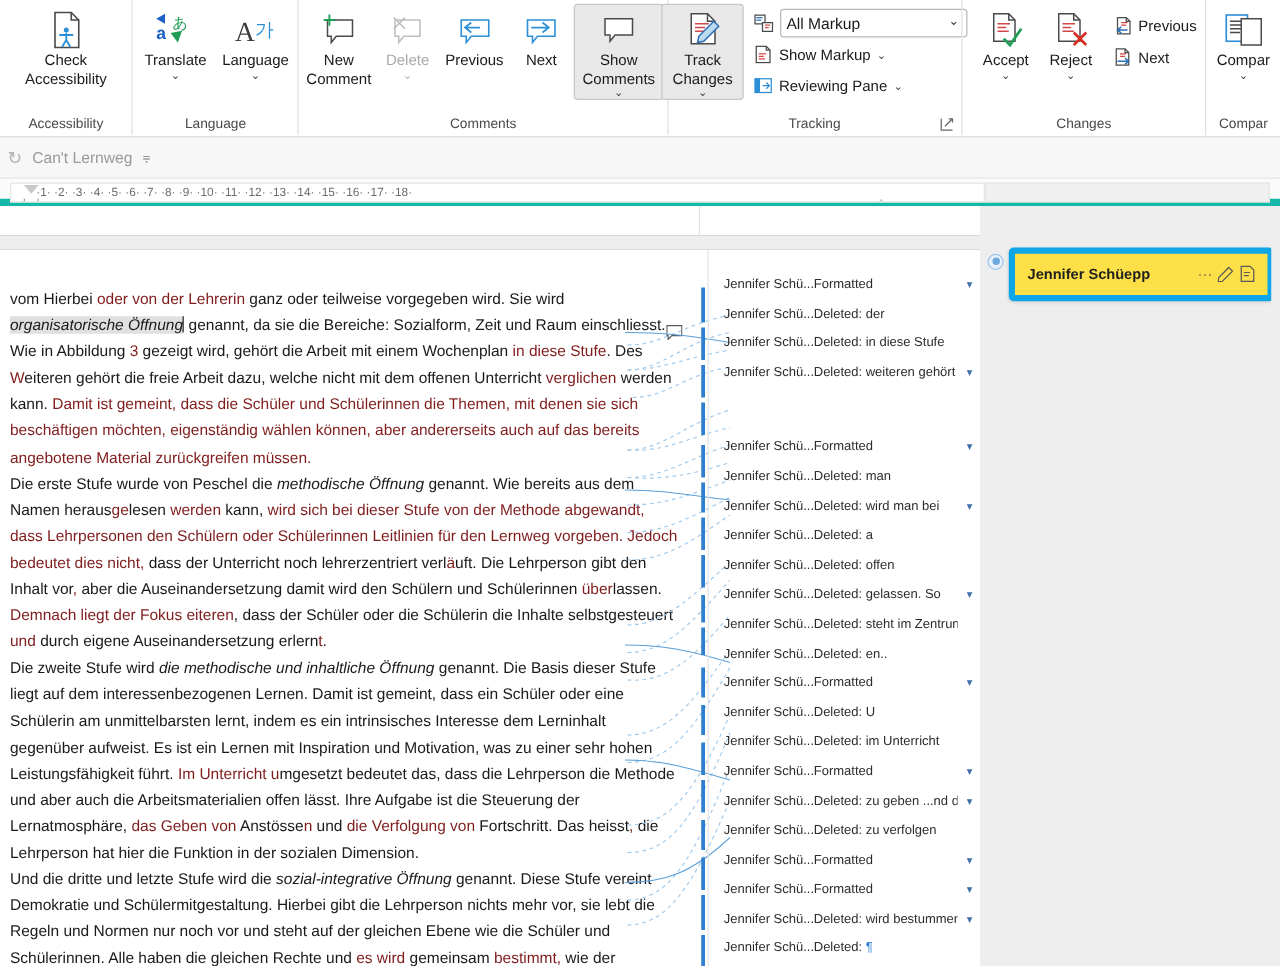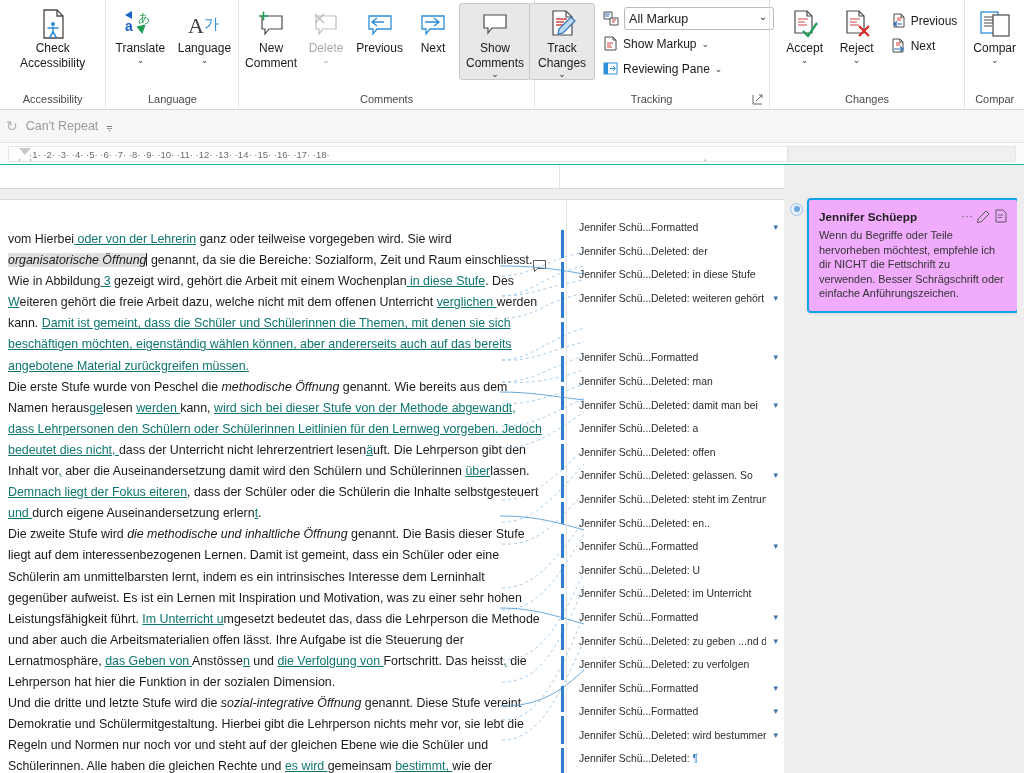--- a/index.html
+++ b/index.html
@@ -58,21 +58,21 @@
     background:#f7f7f7; border-bottom:1px solid #e4e4e4;
     display:flex; align-items:center; padding-left:6px; gap:8px;
   }
   #qatbar .qtext { font-size:12.5px; color:#9a9a9a; }
   #qatbar .qicon { color:#b3b3b3; font-size:14px; }
   #qatbar .qmore { color:#7a7a7a; font-size:11px; }
 
   
   #ruler {
     position:absolute; left:0; top:143px; width:1024px; height:22px;
-    background:#fbfbfb; border-bottom:1px solid #14b8a6;
+    background:#fbfbfb; border-bottom:6px solid #14b8a6;
   }
   #rulerTrack {
     position:absolute; left:8px; top:3px; height:16px; width:780px;
     background:#ffffff; border:1px solid #e6e6e6;
     font-size:9.5px; color:#6d6d6d; letter-spacing:0;
     display:flex; align-items:center; white-space:nowrap; overflow:hidden;
     padding-left:20px;
   }
   #rulerRight { position:absolute; left:788px; top:3px; height:16px; width:228px;
                 background:#f0f0f0; border:1px solid #e6e6e6; }
@@ -100,21 +100,21 @@
     background:#ffffff; border-top:1px solid #d9d9d9;
   }
 
   
   #doc {
     position:absolute; left:0; top:0; width:559px; height:574px;
     padding:29px 14px 0 8px; overflow:hidden;
     font-size:12.4px; line-height:21.1px; color:#1a1a1a;
   }
   #doc p { margin:0; }
-  .ins  { color:#0f766e; text-decoration:underline; }
+  .ins  { color:#7f1d1d; }
   .it   { font-style:italic; }
   .hl   { background:#e0e0e0; }
   .para { margin-bottom:0px; }
   .caret { display:inline-block; width:1px; height:13px; background:#222;
            vertical-align:-2px; }
 
   
   #changebars { position:absolute; left:561px; top:0; width:5px; height:574px; }
   #changebars i { position:absolute; left:0; width:3px; background:#2f7fd0; display:block; }
 
@@ -132,21 +132,21 @@
   .revrow .who { width:72px; flex:0 0 72px; color:#2c2c2c; overflow:hidden; }
   .revrow .what { flex:1; color:#2c2c2c; overflow:hidden; text-overflow:clip; }
   .revrow .exp { width:12px; flex:0 0 12px; text-align:right; color:#3f6fa8; font-size:9px; }
   .revrow.gap { height:36px; }
   .pilcrow { color:#2b7cd3; }
 
   
   #balloonArea { position:absolute; left:784px; top:0; width:240px; height:608px; background:#eeeeee; }
   .cbubble {
     position:absolute; left:23px; top:33px; width:212px;
-    background:#f0abfc; border:2px solid #0ea5e9; border-radius:4px;
+    background:#fde047; border:5px solid #0ea5e9; border-radius:4px;
     box-shadow:0 1px 3px rgba(0,0,0,0.10);
     padding:9px 10px 10px 10px;
   }
   .cbhead { display:flex; align-items:center; gap:4px; }
   .cbname { font-size:11.7px; font-weight:600; color:#1f1f1f; flex:1; }
   .cbicon { color:#616161; font-size:12px; cursor:default; }
   .cbtext { margin-top:5px; font-size:10.9px; line-height:14.6px; color:#333; }
   .cbreply {
     margin-top:9px; height:23px; border:1px solid #d6d6d6; border-radius:2px;
     font-size:10.8px; color:#8f8f8f; display:flex; align-items:center; padding-left:7px;
@@ -402,21 +402,21 @@
         <span class="lbl">Compar</span>
         <span class="chev">⌄</span>
       </div>
     </div>
     <div class="glabel">Compar</div>
   </div>
 </div>
 
 <div id="qatbar">
   <span class="qicon">↻</span>
-  <span class="qtext">Can't Repeat</span>
+  <span class="qtext">Can't Lernweg</span>
   <span class="qmore">⩦</span>
 </div>
 
 <div id="ruler">
   <div id="rulerTrack">
     <span>·1·  ·2·  ·3·  ·4·  ·5·  ·6·  ·7·  ·8·  ·9·  ·10· ·11· ·12· ·13· ·14· ·15· ·16· ·17· ·18·</span>
     <span class="indentMark indTop"></span>
     <span class="indentMark indBot"></span>
     <span class="indentMark rightIndent"></span>
   </div>
@@ -432,21 +432,21 @@
 
   <div class="page">
 
     <div id="doc">
         <p class="para"><span>vom Hierbei</span><span class="ins"> oder von der Lehrerin</span><span> ganz oder teilweise vorgegeben wird. Sie wird </span><span class="it hl">organisatorische Öffnung</span><span class="caret"></span><span>
 genannt, da sie die Bereiche: Sozialform, Zeit und Raum einschliesst. Wie in Abbildung</span><span class="ins"> 3</span><span> gezeigt wird, gehört
 die Arbeit mit einem Wochenplan</span><span class="ins"> in diese Stufe</span><span>. Des </span><span class="ins">W</span><span>eiteren gehört die freie Arbeit dazu, welche nicht mit
 dem offenen Unterricht </span><span class="ins">verglichen </span><span>werden kann. </span><span class="ins">Damit ist gemeint, dass die Schüler und Schülerinnen die Themen, mit denen sie sich beschäftigen möchten, eigenständig wählen können, aber andererseits auch auf das bereits angebotene Material zurückgreifen müssen.</span></p>
         <p class="para"><span>Die erste Stufe wurde von Peschel die </span><span class="it">methodische Öffnung</span><span> genannt. Wie bereits aus dem Namen
 heraus</span><span class="ins">ge</span><span>lesen </span><span class="ins">werden </span><span>kann, </span><span class="ins">wird sich bei dieser Stufe von der Methode abgewandt, dass Lehrpersonen den Schülern oder Schülerinnen Leitlinien für den Lernweg vorgeben. Jedoch bedeutet dies nicht, </span><span>dass der
-Unterricht nicht lehrerzentriert lesen</span><span class="ins">ä</span><span>uft. Die Lehrperson gibt den Inhalt vor</span><span class="ins">,</span><span> aber die Auseinandersetzung damit
+Unterricht noch lehrerzentriert verl</span><span class="ins">ä</span><span>uft. Die Lehrperson gibt den Inhalt vor</span><span class="ins">,</span><span> aber die Auseinandersetzung damit
 wird den Schülern und Schülerinnen </span><span class="ins">über</span><span>lassen. </span><span class="ins">Demnach liegt der Fokus eiteren</span><span>, dass der Schüler oder die
 Schülerin die Inhalte selbstgesteuert </span><span class="ins">und </span><span>durch eigene Auseinandersetzung erlern</span><span class="ins">t</span><span>.</span></p>
         <p class="para"><span>Die zweite Stufe wird </span><span class="it">die methodische und inhaltliche Öffnung</span><span> genannt. Die Basis dieser Stufe liegt auf dem
 interessenbezogenen Lernen. Damit ist gemeint, dass ein Schüler oder eine Schülerin am unmittelbarsten
 lernt, indem es ein intrinsisches Interesse dem Lerninhalt gegenüber aufweist. Es ist ein Lernen mit Inspiration
 und Motivation, was zu einer sehr hohen Leistungsfähigkeit führt. </span><span class="ins">Im Unterricht u</span><span>mgesetzt bedeutet das, dass
 die Lehrperson die Methode und aber auch die Arbeitsmaterialien offen lässt. Ihre Aufgabe ist die Steuerung
 der Lernatmosphäre, </span><span class="ins">das Geben von </span><span>Anstösse</span><span class="ins">n</span><span> und </span><span class="ins">die Verfolgung von </span><span>Fortschritt. Das heisst</span><span class="ins">,</span><span> die Lehrperson
 hat hier die Funktion in der sozialen Dimension.</span></p>
         <p class="para"><span>Und die dritte und letzte Stufe wird die </span><span class="it">sozial-integrative Öffnung</span><span> genannt. Diese Stufe vereint Demokratie und
@@ -541,21 +541,21 @@
           <span class="what">Formatted</span>
           <span class="exp">▾</span>
         </div>
         <div class="revrow">
           <span class="who">Jennifer Schü...</span>
           <span class="what">Deleted: man</span>
           <span class="exp"></span>
         </div>
         <div class="revrow">
           <span class="who">Jennifer Schü...</span>
-          <span class="what">Deleted: damit man bei</span>
+          <span class="what">Deleted: wird man bei</span>
           <span class="exp">▾</span>
         </div>
         <div class="revrow">
           <span class="who">Jennifer Schü...</span>
           <span class="what">Deleted: a</span>
           <span class="exp"></span>
         </div>
         <div class="revrow">
           <span class="who">Jennifer Schü...</span>
           <span class="what">Deleted: offen</span>
@@ -640,18 +640,17 @@
               <path d="M9 1 l3 3 -8 8 -3.5 0.5 0.5 -3.5 z" fill="none" stroke="#5a5a5a" stroke-width="1"></path>
             </svg>
         </span>
         <span class="cbicon">
           <svg width="13" height="14" viewBox="0 0 13 14">
             <path d="M2 1 h7 l3 3 v9 h-10 z" fill="none" stroke="#5a5a5a" stroke-width="1"></path>
             <path d="M4 6 h5 M4 8.5 h4" stroke="#5a5a5a" stroke-width="0.9"></path>
           </svg>
         </span>
       </div>
-      <div class="cbtext">Wenn du Begriffe oder Teile hervorheben möchtest, empfehle ich dir NICHT die Fettschrift zu verwenden. Besser Schrägschrift oder einfache Anführungszeichen.</div>
     </div>
   </div>
 
   <div id="rightEdge"></div>
 </div>
 
 </body></html>

